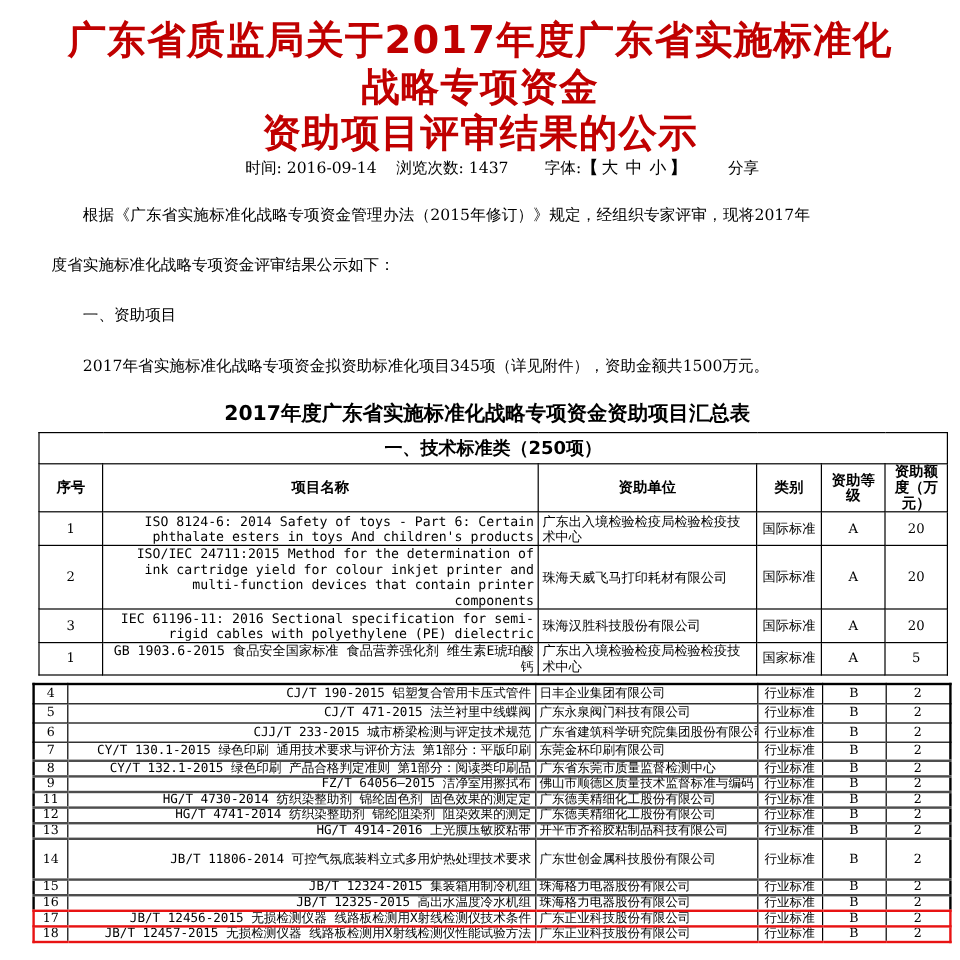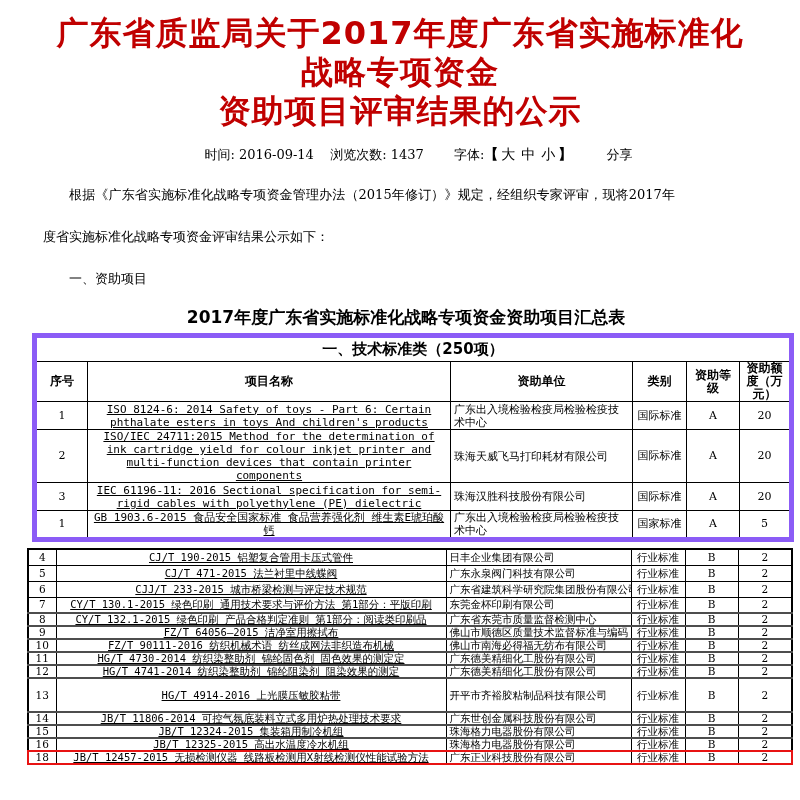--- a/index.html
+++ b/index.html
@@ -17,21 +17,20 @@
     color:#c00000;
     font-size:32px;
     line-height:39px;
     font-weight:bold;
     font-family:"DejaVu Sans","Liberation Sans",sans-serif;
     letter-spacing:1px;
   }
 
   
   .meta{
-    margin-top:15px;
     text-align:center;
     font-size:13px;
     color:#000;
     font-family:"DejaVu Serif","Liberation Serif",serif;
     padding-left:37px;
   }
   .meta .sp{display:inline-block;width:26px;}
   .meta .sp-s{display:inline-block;width:8px;}
   .meta .font-btn{cursor:pointer;font-size:14px;margin:0 3px;}
   .meta .bracket{font-size:14px;font-weight:bold;}
@@ -54,21 +53,21 @@
     font-size:17px;
     font-weight:bold;
     font-family:"DejaVu Sans","Liberation Sans",sans-serif;
     padding-left:12px;
   }
 
   
   table{border-collapse:collapse;table-layout:fixed;}
   td,th{overflow:hidden;padding:0 3px;box-sizing:border-box;}
 
-  .t-upper{margin-left:32px;width:757px;border:5px solid #8b5cf6;}
+  .t-upper{margin-left:32px;width:757px;border:1px solid #8b5cf6;}
   .t-upper td,.t-upper th{border:1px solid #000;}
   .t-upper tr.section-row td{
     height:26px;font-size:15px;font-weight:bold;text-align:center;
     font-family:"DejaVu Sans","Liberation Sans",sans-serif;
   }
   .t-upper tr.header-row th{
     height:27px;font-size:12px;line-height:13px;font-weight:bold;text-align:center;
     font-family:"DejaVu Sans","Liberation Sans",sans-serif;
   }
   .t-upper tr:nth-child(3){height:28px;}
@@ -91,23 +90,22 @@
   .t-lower tr:nth-child(20){height:12px;}
 
   
   .t-lower tr.hl td{border-top:2px solid #e81313;border-bottom:2px solid #e81313;}
   .t-lower tr.hl td:first-child{border-left:2px solid #e81313;}
   .t-lower tr.hl td:last-child{border-right:2px solid #e81313;}
 
   
   .c-no,.c-cat,.c-grade,.c-amt{text-align:center;font-size:11px;line-height:12px;}
   .c-name{
-    text-align:center;font-size:11px;line-height:13px;
+    text-align:right;font-size:11px;line-height:13px;
     font-family:"DejaVu Sans Mono","Liberation Mono",monospace;
-    text-decoration:underline;
   }
   .c-unit{text-align:left;font-size:11px;line-height:13px;}
   .t-upper .c-name,.t-upper .c-unit{white-space:normal;}
   .t-lower td{font-size:10.5px;line-height:11px;}
   .t-lower .c-name{font-size:10.5px;line-height:11px;}
   .t-lower .c-unit{font-size:10.5px;line-height:11px;}
 </style>
 </head>
 <body>
 
@@ -120,20 +118,21 @@
     <span class="sp-s"></span>
     <span>浏览次数: 1437</span>
     <span class="sp"></span><span>字体:</span><span class="bracket">【</span><span class="font-btn">大</span><span class="font-btn">中</span><span class="font-btn">小</span><span class="bracket">】</span>
     <span class="sp"></span>
     <span class="share">分享</span>
   </div>
 
   <div class="article">
     <p>根据《广东省实施标准化战略专项资金管理办法（2015年修订）》规定，经组织专家评审，现将2017年度省实施标准化战略专项资金评审结果公示如下：</p>
     <p>一、资助项目</p>
+    <p>2017年省实施标准化战略专项资金拟资助标准化项目345项（详见附件），资助金额共1500万元。</p>
   </div>
 
   <div class="table-title">2017年度广东省实施标准化战略专项资金资助项目汇总表</div>
 
   <table class="t-upper">
     <colgroup>
       <col style="width:53px">
         <col style="width:363px">
         <col style="width:182px">
       <col style="width:54px">
@@ -239,28 +238,20 @@
   </tr>
         <tr>
     <td class="c-no">9</td>
     <td class="c-name">FZ/T 64056—2015 洁净室用擦拭布</td>
     <td class="c-unit">佛山市顺德区质量技术监督标准与编码</td>
     <td class="c-cat">行业标准</td>
     <td class="c-grade">B</td>
     <td class="c-amt">2</td>
   </tr>
         <tr>
-    <td class="c-no">10</td>
-    <td class="c-name">FZ/T 90111-2016 纺织机械术语 纺丝成网法非织造布机械</td>
-    <td class="c-unit">佛山市南海必得福无纺布有限公司</td>
-    <td class="c-cat">行业标准</td>
-    <td class="c-grade">B</td>
-    <td class="c-amt">2</td>
-  </tr>
-        <tr>
     <td class="c-no">11</td>
     <td class="c-name">HG/T 4730-2014 纺织染整助剂 锦纶固色剂 固色效果的测定定</td>
     <td class="c-unit">广东德美精细化工股份有限公司</td>
     <td class="c-cat">行业标准</td>
     <td class="c-grade">B</td>
     <td class="c-amt">2</td>
   </tr>
         <tr>
     <td class="c-no">12</td>
     <td class="c-name">HG/T 4741-2014 纺织染整助剂 锦纶阻染剂 阻染效果的测定</td>
@@ -290,20 +281,28 @@
     <td class="c-name">JB/T 12324-2015 集装箱用制冷机组</td>
     <td class="c-unit">珠海格力电器股份有限公司</td>
     <td class="c-cat">行业标准</td>
     <td class="c-grade">B</td>
     <td class="c-amt">2</td>
   </tr>
         <tr>
     <td class="c-no">16</td>
     <td class="c-name">JB/T 12325-2015 高出水温度冷水机组</td>
     <td class="c-unit">珠海格力电器股份有限公司</td>
+    <td class="c-cat">行业标准</td>
+    <td class="c-grade">B</td>
+    <td class="c-amt">2</td>
+  </tr>
+        <tr class="hl">
+    <td class="c-no">17</td>
+    <td class="c-name">JB/T 12456-2015 无损检测仪器 线路板检测用X射线检测仪技术条件</td>
+    <td class="c-unit">广东正业科技股份有限公司</td>
     <td class="c-cat">行业标准</td>
     <td class="c-grade">B</td>
     <td class="c-amt">2</td>
   </tr>
         <tr class="hl">
     <td class="c-no">18</td>
     <td class="c-name">JB/T 12457-2015 无损检测仪器 线路板检测用X射线检测仪性能试验方法</td>
     <td class="c-unit">广东正业科技股份有限公司</td>
     <td class="c-cat">行业标准</td>
     <td class="c-grade">B</td>

